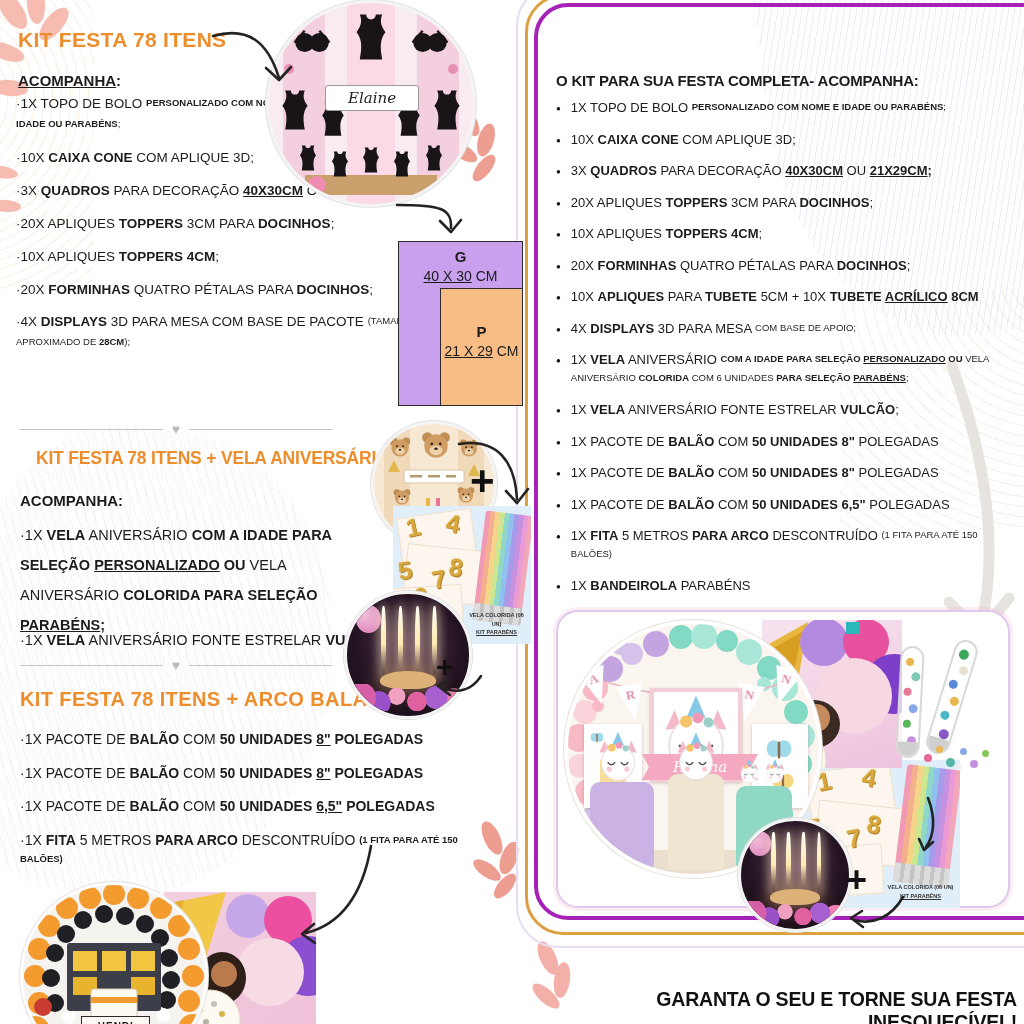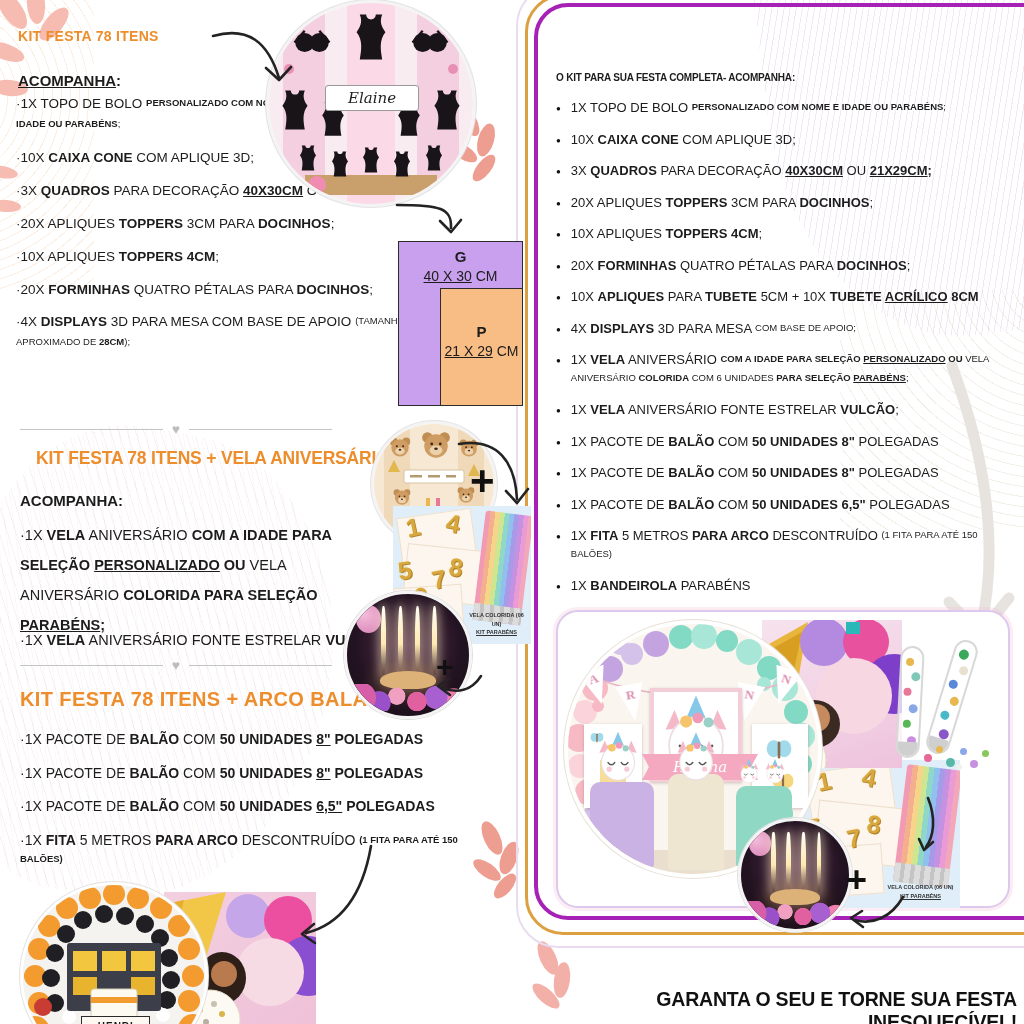--- a/index.html
+++ b/index.html
@@ -22,33 +22,33 @@
   .arcs-tl{position:absolute;left:-56px;top:-30px;width:150px;height:320px;opacity:.8;
     background:repeating-radial-gradient(circle at 0% 40%,rgba(232,152,82,.20) 0 1px,rgba(255,255,255,0) 1px 9px);}
   .arcs-r{position:absolute;left:840px;top:290px;width:184px;height:240px;opacity:.8;
     background:repeating-radial-gradient(circle at 115% -5%,rgba(205,188,158,.28) 0 1px,rgba(255,255,255,0) 1px 10px);}
   
   .pnl-lav{position:absolute;left:516px;top:-16px;width:562px;height:964px;border:2px solid #e9dcf1;border-radius:42px;}
   .pnl-org{position:absolute;left:525px;top:-6px;width:550px;height:941px;border:3px solid #dda040;border-radius:38px;}
   .pnl-pur{position:absolute;left:534px;top:3px;width:538px;height:917px;border:4px solid #a621b6;border-radius:34px;}
   
   .h-orange{font-weight:bold;color:#ED8D2B;}
-  .t1{left:18px;top:28px;font-size:14px;letter-spacing:.3px;}
+  .t1{left:18px;top:28px;font-size:21px;letter-spacing:.3px;}
   .t2{left:20px;top:448px;font-size:17.5px;letter-spacing:-.2px;margin-left:16px;}
   .t3{left:20px;top:688px;font-size:20px;letter-spacing:.4px;}
   .tP{left:556px;top:22px;font-size:26px;letter-spacing:.6px;}
   .heading{font-size:15px;font-weight:bold;}
   .s1-list{left:16px;top:94px;width:410px;font-size:13.5px;line-height:1.55;}
   .s1-list .li{margin-bottom:12px;}
   .s1-list .li:nth-child(1){max-width:306px;}
   .s2-item{left:20px;top:520px;width:356px;font-size:14.5px;line-height:30px;}
   .s2-item2{left:20px;top:632px;width:380px;font-size:14.5px;}
   .s3-list{left:20px;top:730px;width:440px;font-size:14px;line-height:1.4;}
   .s3-list .li{margin-bottom:14px;}
-  .p-sub{left:556px;top:72px;font-size:10px;font-weight:bold;letter-spacing:-.2px;}
+  .p-sub{left:556px;top:72px;font-size:15px;font-weight:bold;letter-spacing:-.2px;}
   .p-list{left:556px;top:99px;width:452px;font-size:13px;line-height:1.45;}
   .p-list .li{display:flex;gap:10px;margin-bottom:12.5px;}
   .p-list .blt{font-size:8px;line-height:19px;color:#111;}
   .p-list .litx{flex:1;}
   .divider{position:absolute;display:flex;align-items:center;gap:9px;color:#bdbdbd;}
   .divider .ln{flex:1;height:1px;background:#c4c4c4;}
   .divider .ht{font-size:14px;line-height:1;}
   .footer1{left:540px;top:966px;width:474px;text-align:right;font-size:19px;color:#3a3a3a;letter-spacing:.2px;}
   .footer2{left:530px;top:988px;width:487px;text-align:right;font-size:19.5px;font-weight:bold;color:#111;letter-spacing:-.2px;}
   
@@ -229,21 +229,21 @@
 
   <div class="abs h-orange t1" data-name="section1-title">KIT FESTA 78 ITENS</div>
   <div class="abs heading" style="left:18px;top:72px" data-name="section1-heading"><span class="b u" data-name="text-segment">ACOMPANHA</span><span class="b" data-name="text-segment">:</span></div>
   <div class="abs s1-list" data-name="section1-item-list">
       <div class="li" data-name="list-item"><span data-name="text-segment">·1X TOPO DE BOLO </span><span class="b sm" data-name="text-segment">PERSONALIZADO COM NOME E IDADE OU PARABÉNS</span><span class="sm" data-name="text-segment">;</span></div>
       <div class="li" data-name="list-item"><span data-name="text-segment">·10X </span><span class="b" data-name="text-segment">CAIXA CONE</span><span data-name="text-segment"> COM APLIQUE 3D;</span></div>
       <div class="li" data-name="list-item"><span data-name="text-segment">·3X </span><span class="b" data-name="text-segment">QUADROS</span><span data-name="text-segment"> PARA DECORAÇÃO </span><span class="b u" data-name="text-segment">40X30CM</span><span data-name="text-segment"> OU </span><span class="b u" data-name="text-segment">21X29CM</span><span class="b" data-name="text-segment">;</span></div>
       <div class="li" data-name="list-item"><span data-name="text-segment">·20X APLIQUES </span><span class="b" data-name="text-segment">TOPPERS</span><span data-name="text-segment"> 3CM PARA </span><span class="b" data-name="text-segment">DOCINHOS</span><span data-name="text-segment">;</span></div>
       <div class="li" data-name="list-item"><span data-name="text-segment">·10X APLIQUES </span><span class="b" data-name="text-segment">TOPPERS 4CM</span><span data-name="text-segment">;</span></div>
       <div class="li" data-name="list-item"><span data-name="text-segment">·20X </span><span class="b" data-name="text-segment">FORMINHAS</span><span data-name="text-segment"> QUATRO PÉTALAS PARA </span><span class="b" data-name="text-segment">DOCINHOS</span><span data-name="text-segment">;</span></div>
-      <div class="li" data-name="list-item"><span data-name="text-segment">·4X </span><span class="b" data-name="text-segment">DISPLAYS</span><span data-name="text-segment"> 3D PARA MESA COM BASE DE APOIO </span><span class="sm" data-name="text-segment">(TAMANHO APROXIMADO DE </span><span class="b sm" data-name="text-segment">28CM</span><span class="sm" data-name="text-segment">);</span></div>
+      <div class="li" data-name="list-item"><span data-name="text-segment">·4X </span><span class="b" data-name="text-segment">DISPLAYS</span><span data-name="text-segment"> 3D PARA MESA COM BASE DE PACOTE </span><span class="sm" data-name="text-segment">(TAMANHO APROXIMADO DE </span><span class="b sm" data-name="text-segment">28CM</span><span class="sm" data-name="text-segment">);</span></div>
     </div>
 
   <div class="ph-circle elaine-c" data-name="lingerie-backdrop-photo">
     <svg width="204" height="201" viewBox="0 0 204 201" data-name="lingerie-backdrop-graphic">
       <rect width="204" height="201" fill="#f8ecf1"></rect>
       <rect x="78" y="0" width="48" height="201" fill="#fbd9e6"></rect>
       <rect x="14" y="0" width="42" height="201" fill="#f4cfe0"></rect>
       <rect x="148" y="0" width="42" height="201" fill="#f4cfe0"></rect>
       <rect x="36" y="172" width="132" height="20" fill="#c9a06b"></rect>
       <use href="#bra" x="24" y="26" width="38" height="24"></use>

